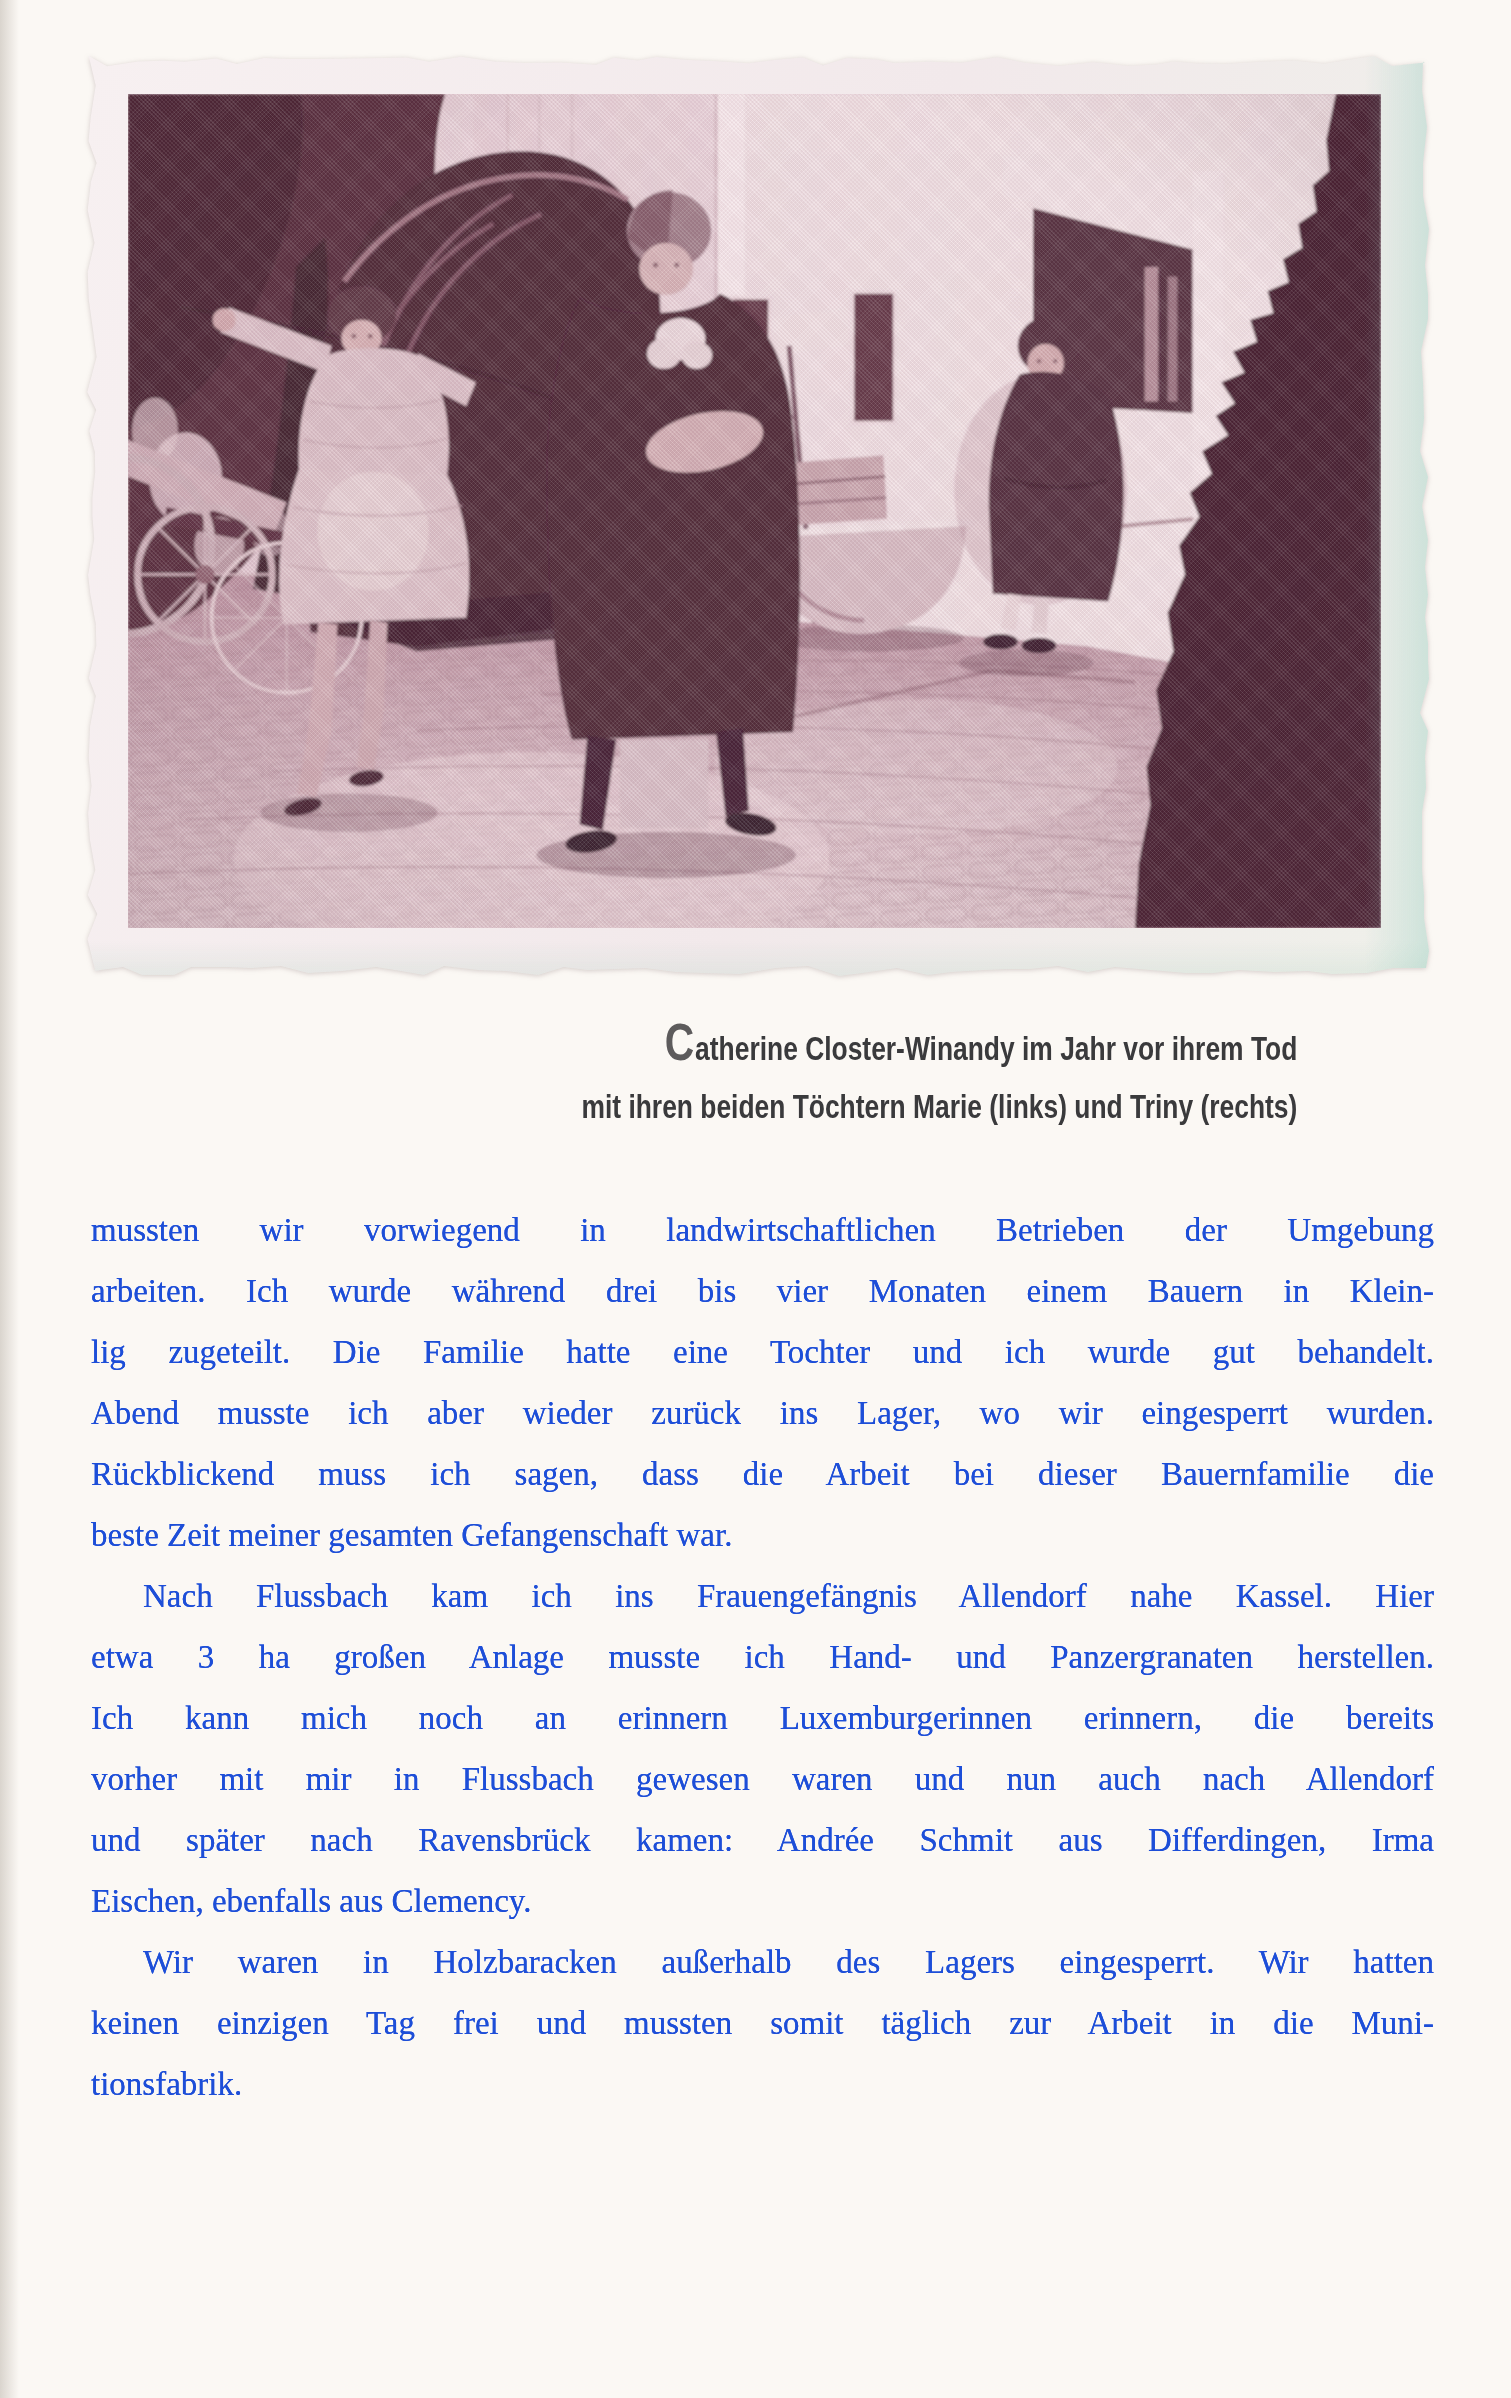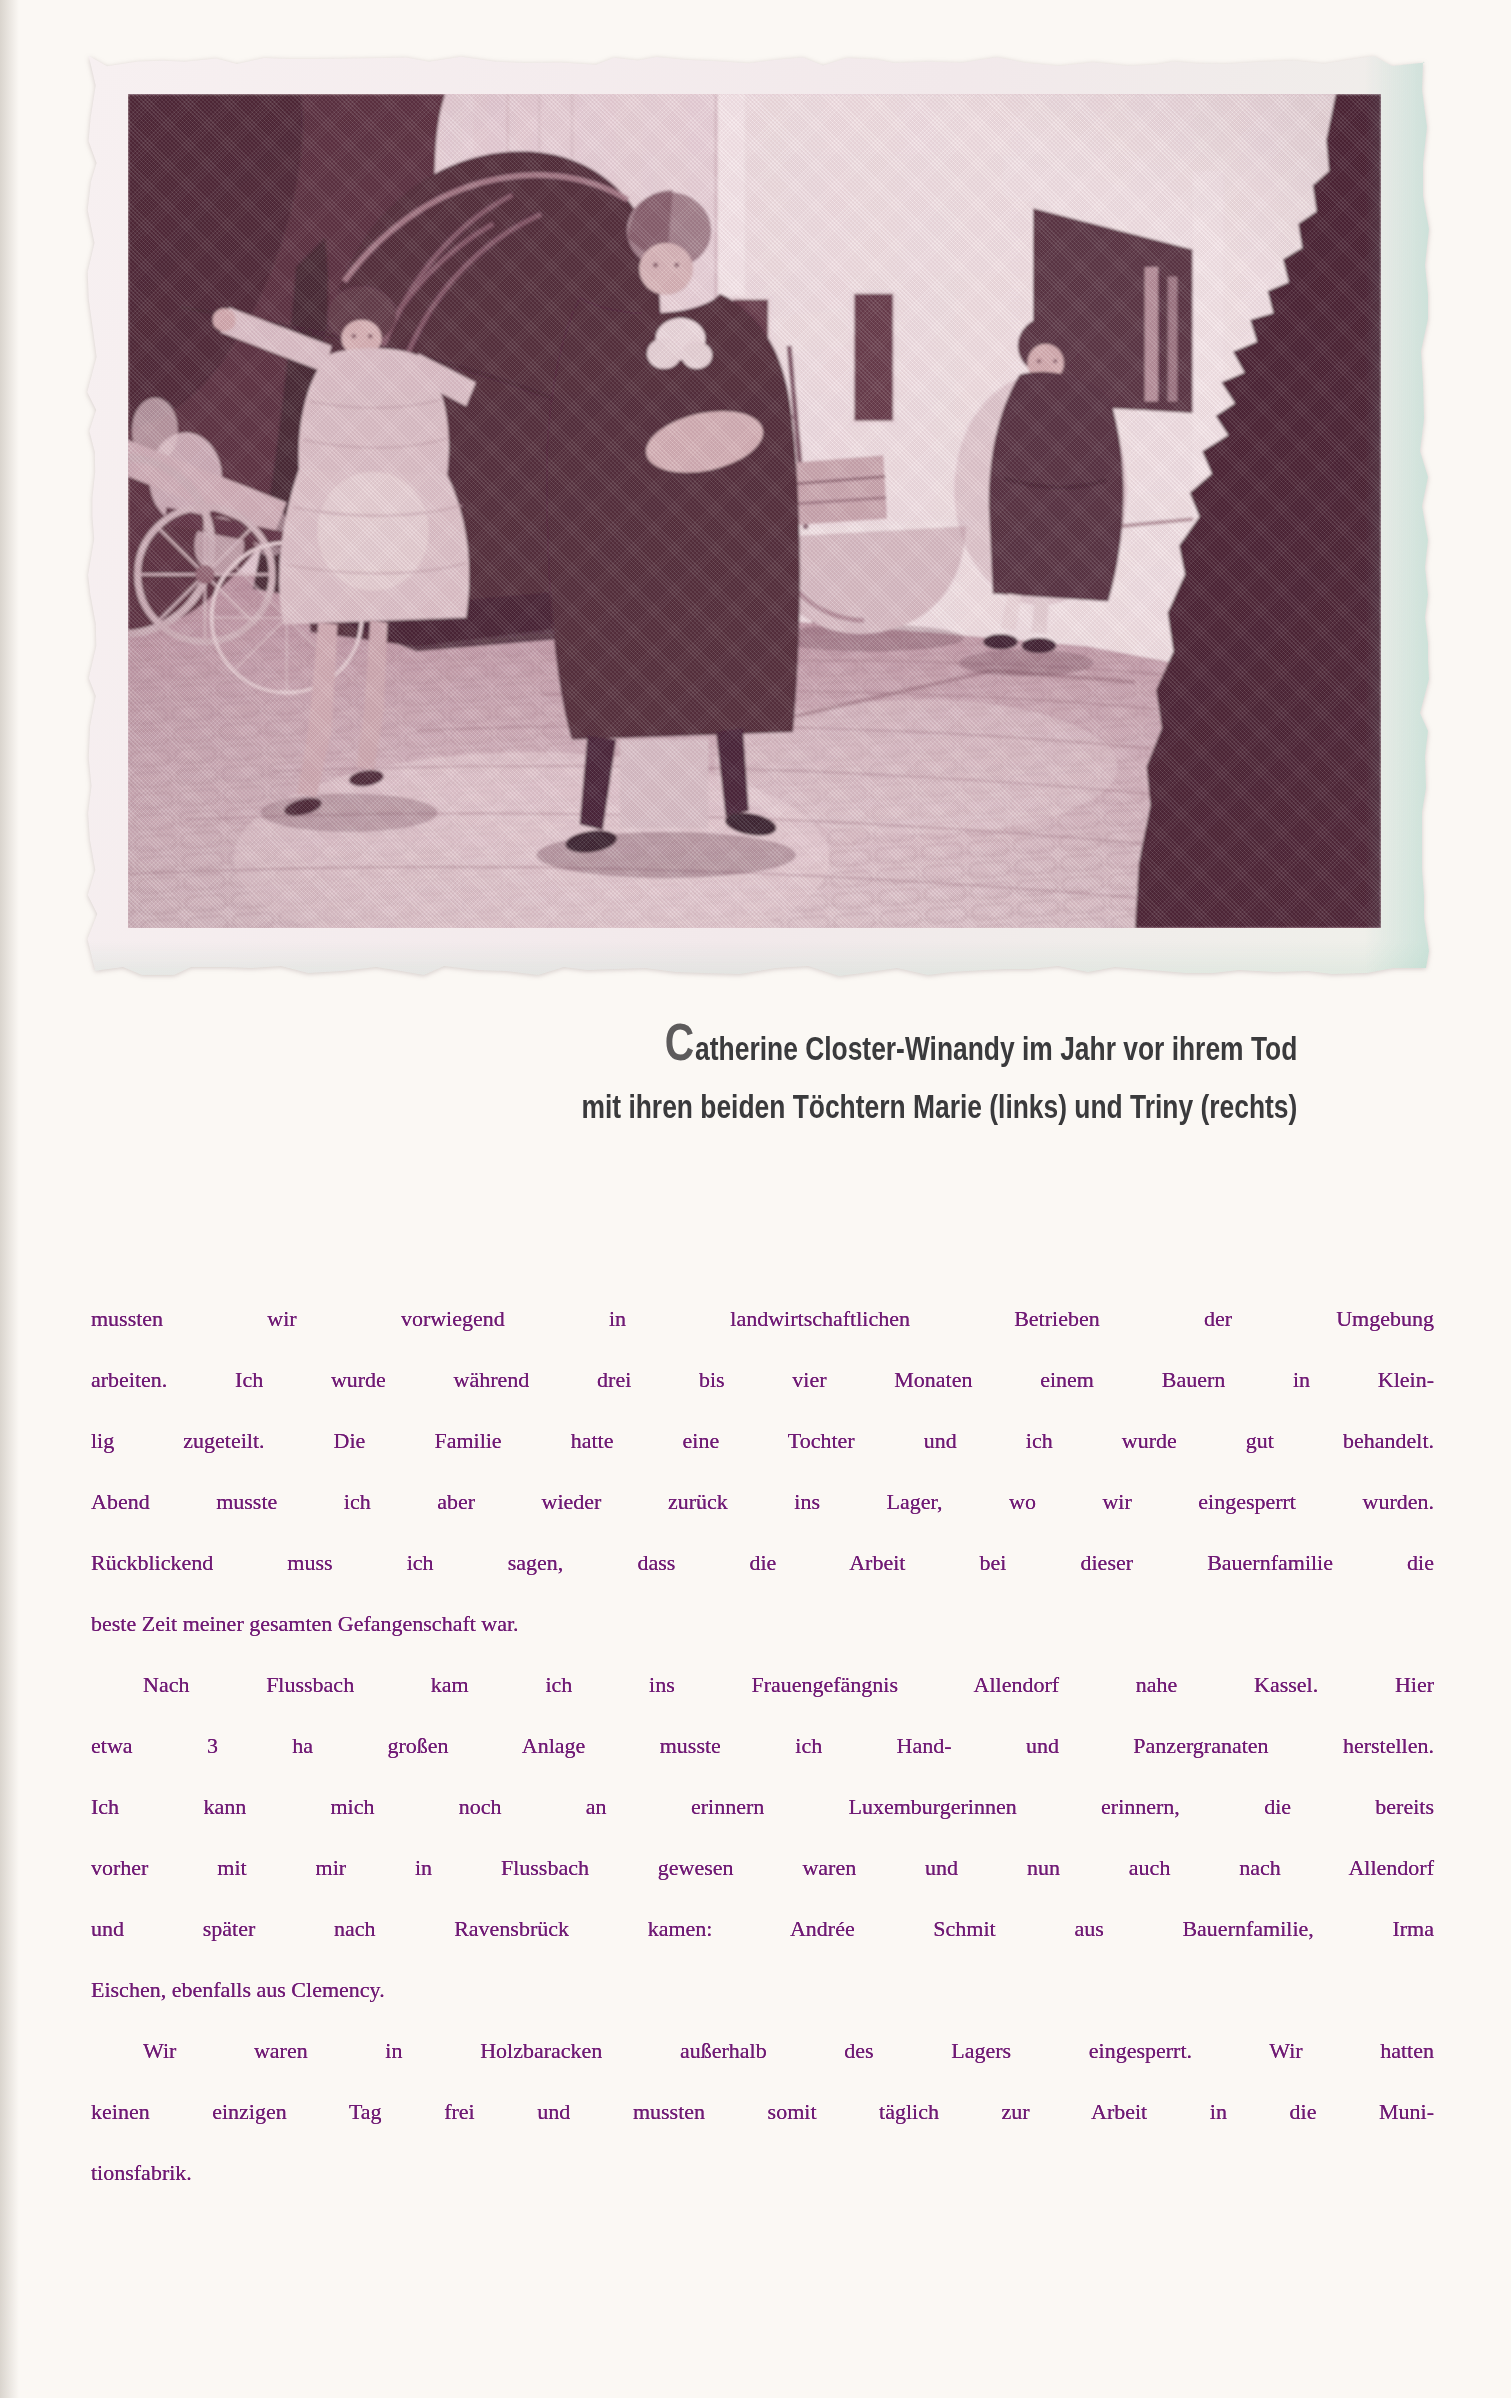--- a/index.html
+++ b/index.html
@@ -47,22 +47,22 @@
     font-family:"Liberation Sans",sans-serif;font-weight:700;
     color:#3a3a3c;text-align:right;
   }
   .cap-l{transform:scaleX(.8);transform-origin:50% 50%;}
   .cap-line1{font-size:33px;line-height:63px;white-space:nowrap;}
   .cap-initial{font-size:51px;color:#5d5b5c;margin-right:1px;}
   .cap-line2{font-size:33px;line-height:54px;white-space:nowrap;}
 
   
   .body-text{
-    position:absolute;left:91px;top:1288px;width:1343px;
-    font-size:22px;line-height:61px;color:#701a75;
+    position:absolute;left:91px;top:1200px;width:1343px;
+    font-size:33px;line-height:61px;color:#1d4ed8;
     text-shadow:0 0 0.4px currentColor;
   }
   .line{min-height:61px;}
   .line.j{text-align:justify;text-align-last:justify;}
   .line.end{text-align:left;}
   .line.indent{text-indent:52px;}
 </style>
 </head>
 <body>
 
@@ -281,19 +281,19 @@
     <div class="line j">mussten wir vorwiegend in landwirtschaftlichen Betrieben der Umgebung</div>
     <div class="line j">arbeiten. Ich wurde während drei bis vier Monaten einem Bauern in Klein-</div>
     <div class="line j">lig zugeteilt. Die Familie hatte eine Tochter und ich wurde gut behandelt.</div>
     <div class="line j">Abend musste ich aber wieder zurück ins Lager, wo wir eingesperrt wurden.</div>
     <div class="line j">Rückblickend muss ich sagen, dass die Arbeit bei dieser Bauernfamilie die</div>
     <div class="line end">beste Zeit meiner gesamten Gefangenschaft war.</div>
     <div class="line j indent">Nach Flussbach kam ich ins Frauengefängnis Allendorf nahe Kassel. Hier</div>
     <div class="line j">etwa 3 ha großen Anlage musste ich Hand- und Panzergranaten herstellen.</div>
     <div class="line j">Ich kann mich noch an erinnern Luxemburgerinnen erinnern, die bereits</div>
     <div class="line j">vorher mit mir in Flussbach gewesen waren und nun auch nach Allendorf</div>
-    <div class="line j">und später nach Ravensbrück kamen: Andrée Schmit aus Bauernfamilie, Irma</div>
+    <div class="line j">und später nach Ravensbrück kamen: Andrée Schmit aus Differdingen, Irma</div>
     <div class="line end">Eischen, ebenfalls aus Clemency.</div>
     <div class="line j indent">Wir waren in Holzbaracken außerhalb des Lagers eingesperrt. Wir hatten</div>
     <div class="line j">keinen einzigen Tag frei und mussten somit täglich zur Arbeit in die Muni-</div>
     <div class="line end">tionsfabrik.</div>
   </div>
 
 
 </body></html>

